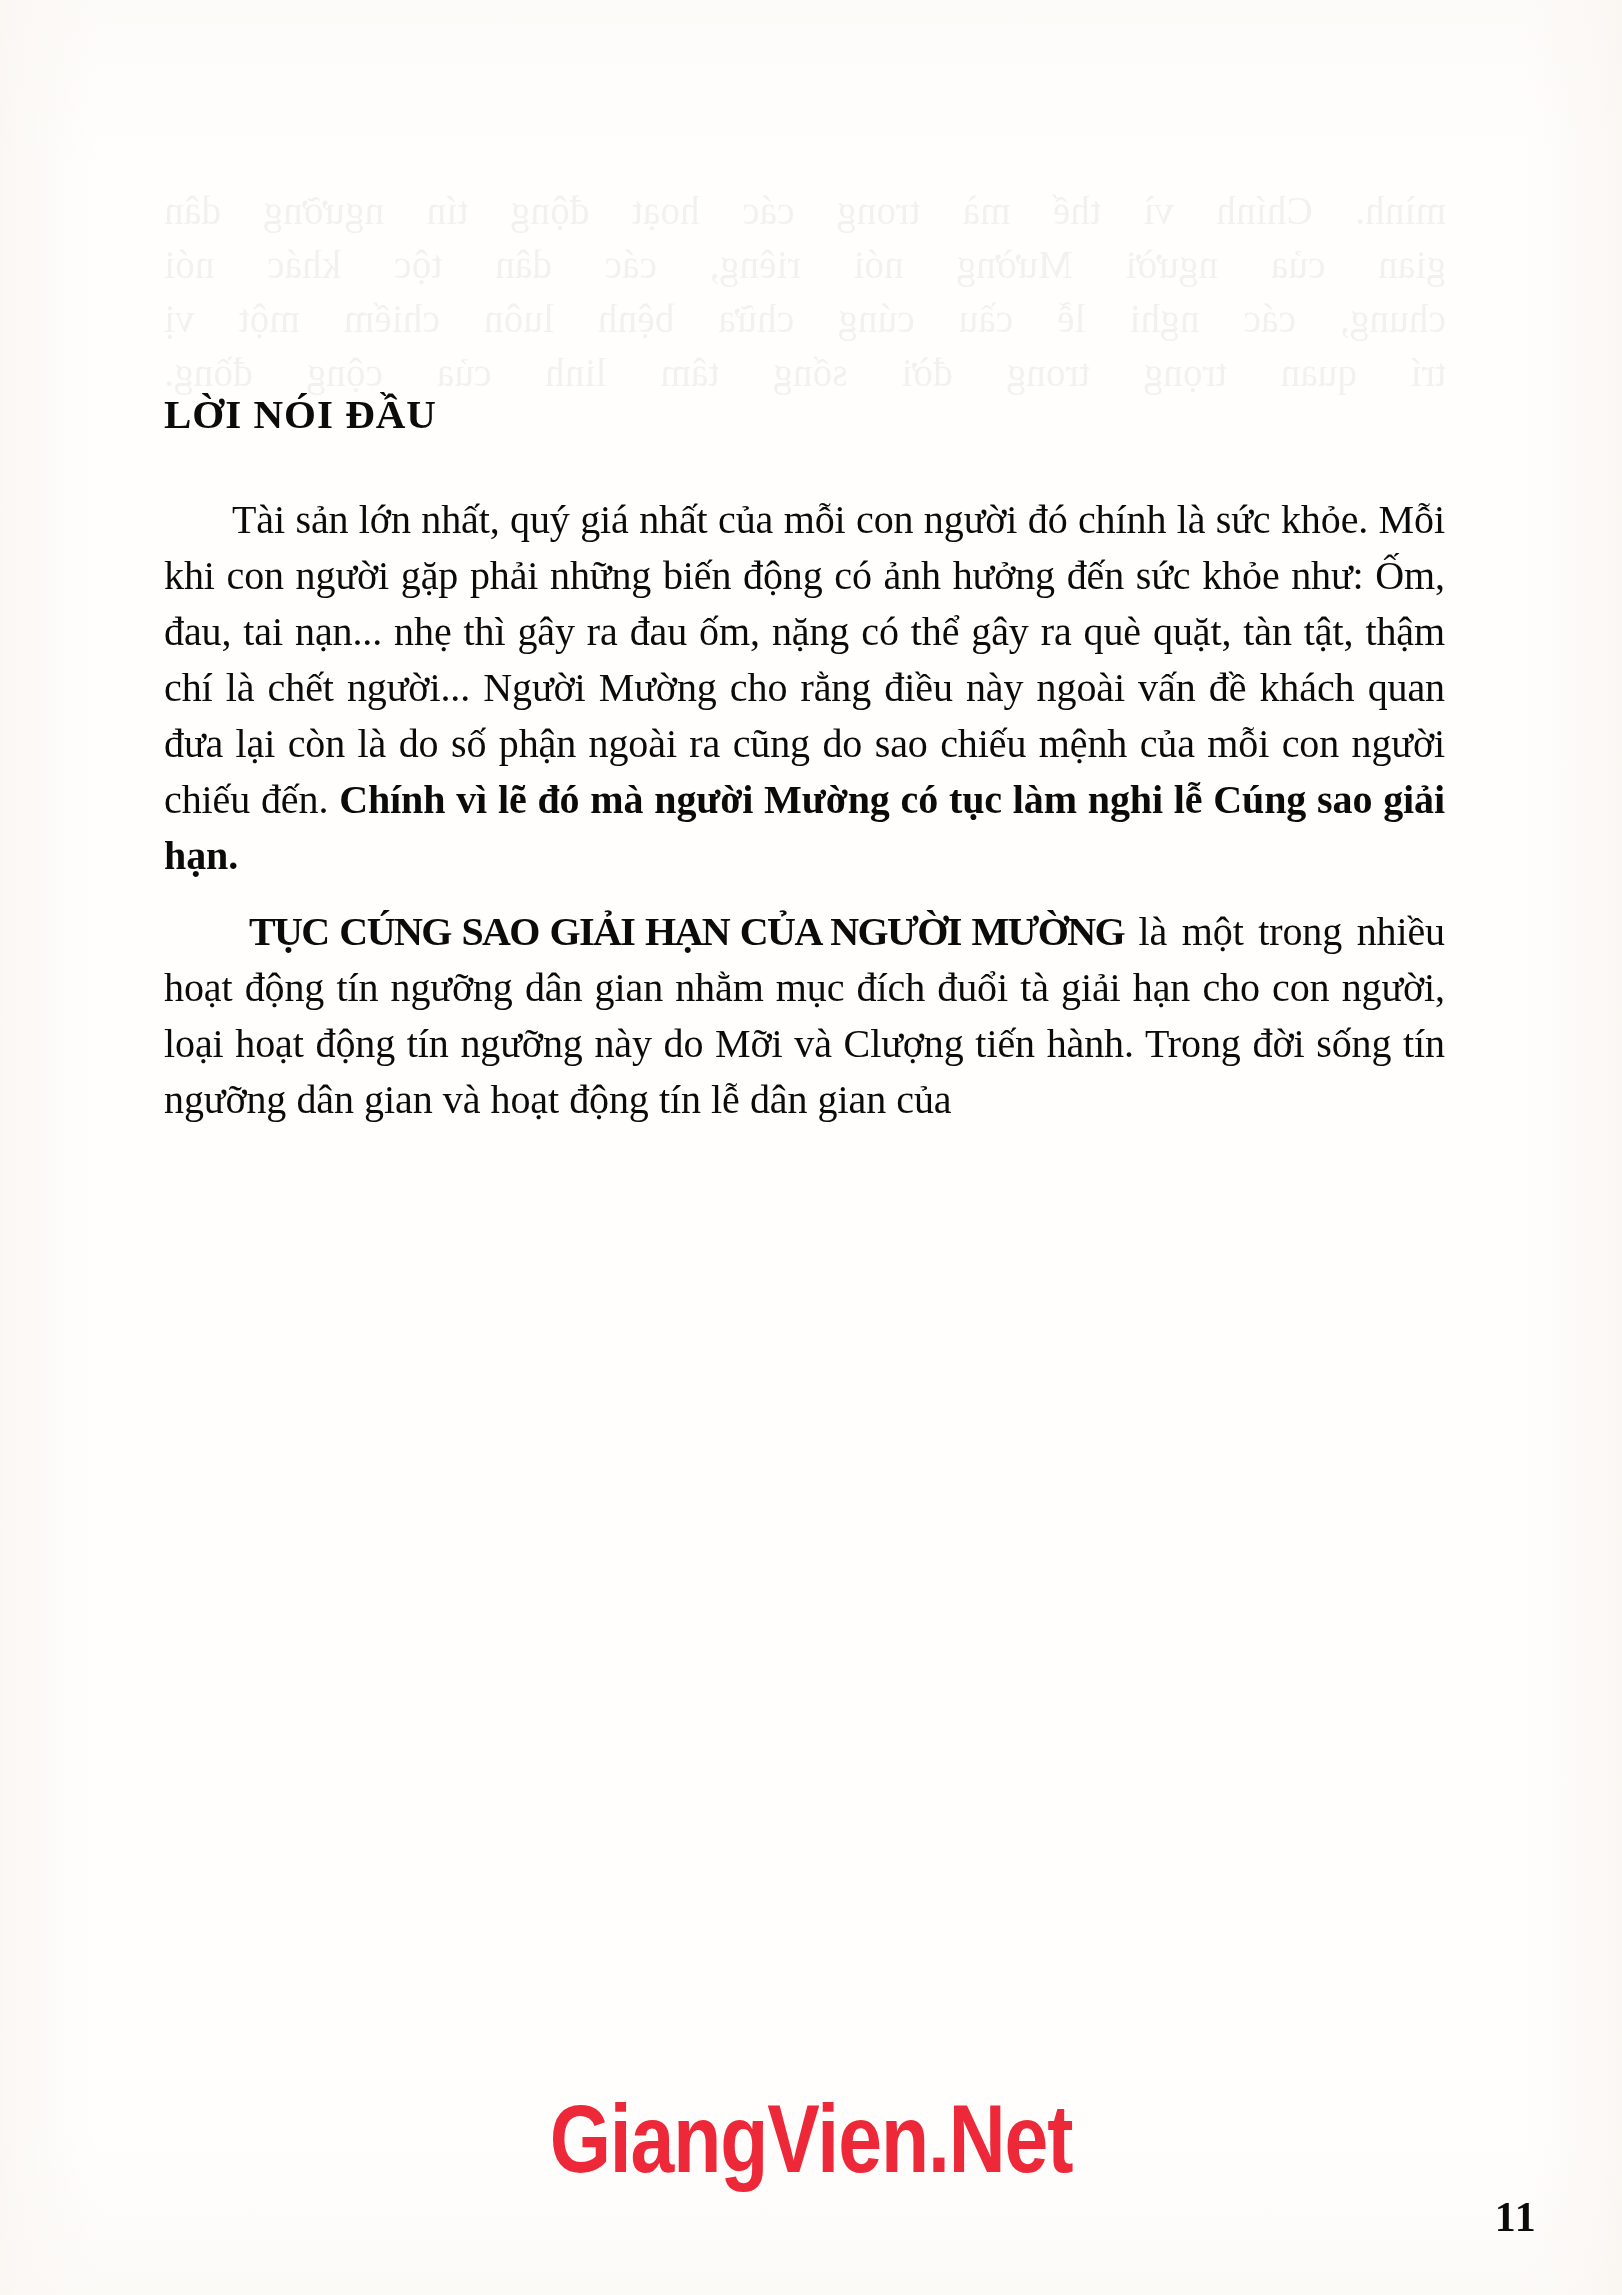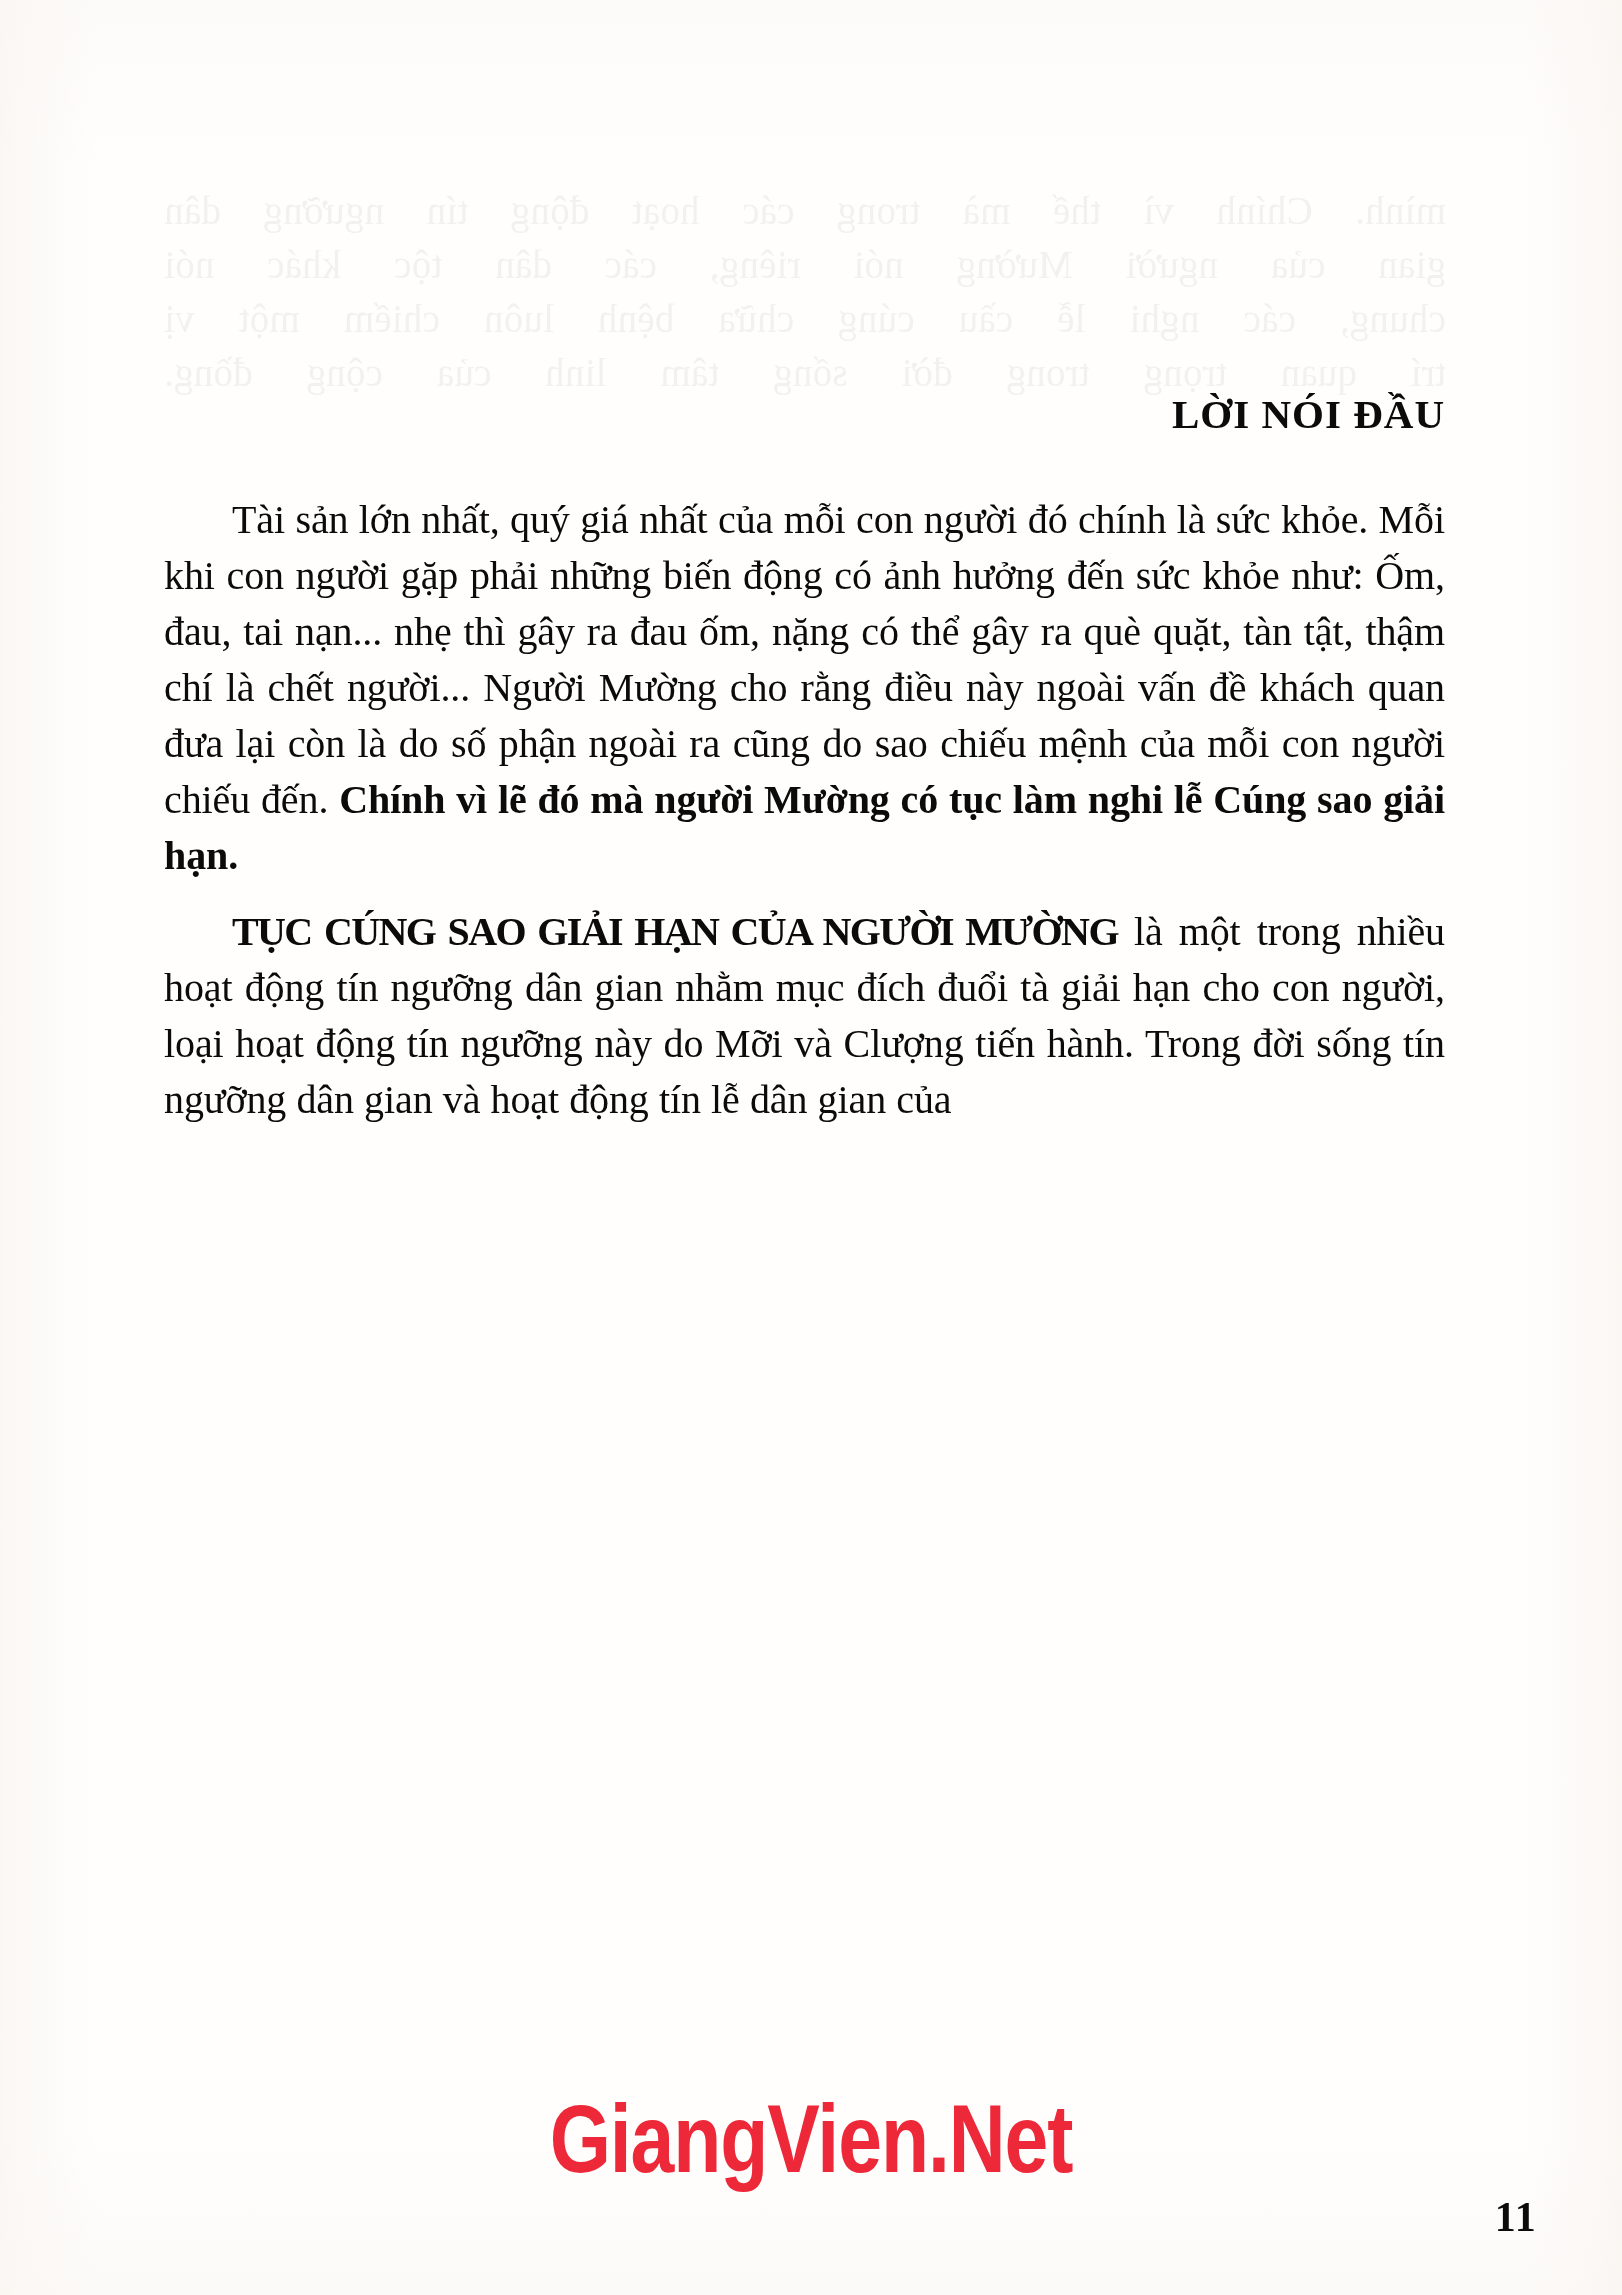--- a/index.html
+++ b/index.html
@@ -51,21 +51,21 @@
   .textblock {
     position: absolute;
     left: 164px;
     top: 393px;
     width: 1281px;
   }
 
   .doc-title {
     font-size: 41px;
     font-weight: bold;
-    text-align: right;
+    text-align: left;
     letter-spacing: 1px;
     margin: 0 0 56px 0;
     line-height: 1.06;
   }
 
   .para {
     font-size: 40px;
     line-height: 56px;
     text-align: justify;
     text-align-last: left;
@@ -75,20 +75,21 @@
     word-spacing: 0.3px;
   }
 
   .para b,
   .para strong { font-weight: bold; }
 
   .para .headline {
     font-weight: bold;
     letter-spacing: -1.6px;
     word-spacing: -2px;
+    margin-left: 17px;
   }
 
   
   .watermark {
     position: absolute;
     left: 50%;
     top: 2091px;
     transform: translateX(-50%) scaleX(0.82);
     transform-origin: center top;
     font-family: "Liberation Sans", "DejaVu Sans", sans-serif;

